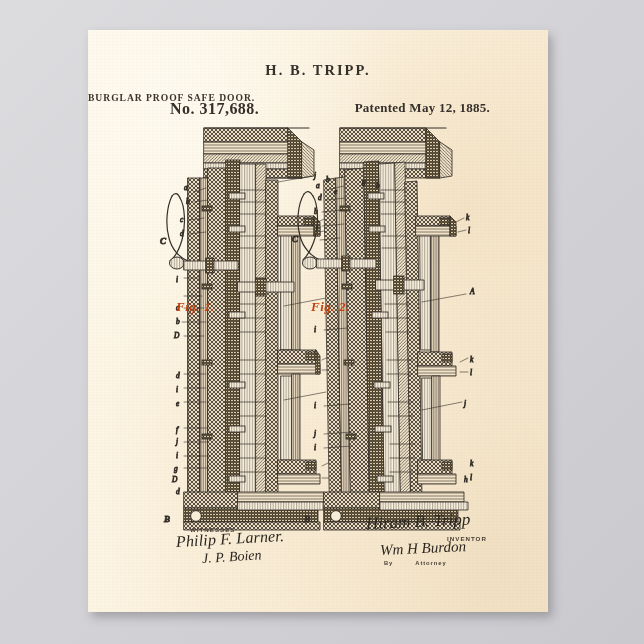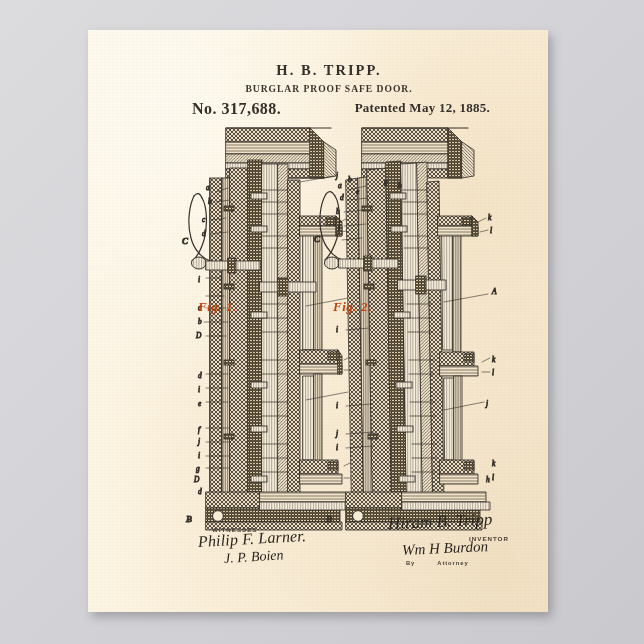--- a/index.html
+++ b/index.html
@@ -52,36 +52,35 @@
     opacity: .20;
     background-image:
       repeating-linear-gradient(0deg, rgba(186,160,120,0.16) 0px, rgba(186,160,120,0.16) 1px, rgba(0,0,0,0) 1px, rgba(0,0,0,0) 3px),
       repeating-linear-gradient(90deg, rgba(186,160,120,0.13) 0px, rgba(186,160,120,0.13) 1px, rgba(0,0,0,0) 1px, rgba(0,0,0,0) 4px);
   }
 
   #sheet {
     position: absolute;
     inset: 0;
     z-index: 3;
-    margin-left: 22px;
   }
 
   
   .hdr { position: absolute; color: #35302a; letter-spacing: .02em; white-space: nowrap; }
 
   #inventor-name {
     left: 0; right: 0; top: 32px;
     text-align: center;
     font-size: 14.5px;
     font-weight: bold;
     letter-spacing: .14em;
   }
   #patent-subject {
-    left: 0; right: 0; top: 53px;
-    text-align: center;
+    left: 0; right: 0; top: 62px;
+    text-align: left;
     font-size: 9.6px;
     font-weight: bold;
     letter-spacing: .10em;
     color: #3b342c;
   }
   #patent-number {
     left: 82px; top: 70px;
     font-size: 16px;
     font-weight: bold;
     letter-spacing: .03em;

